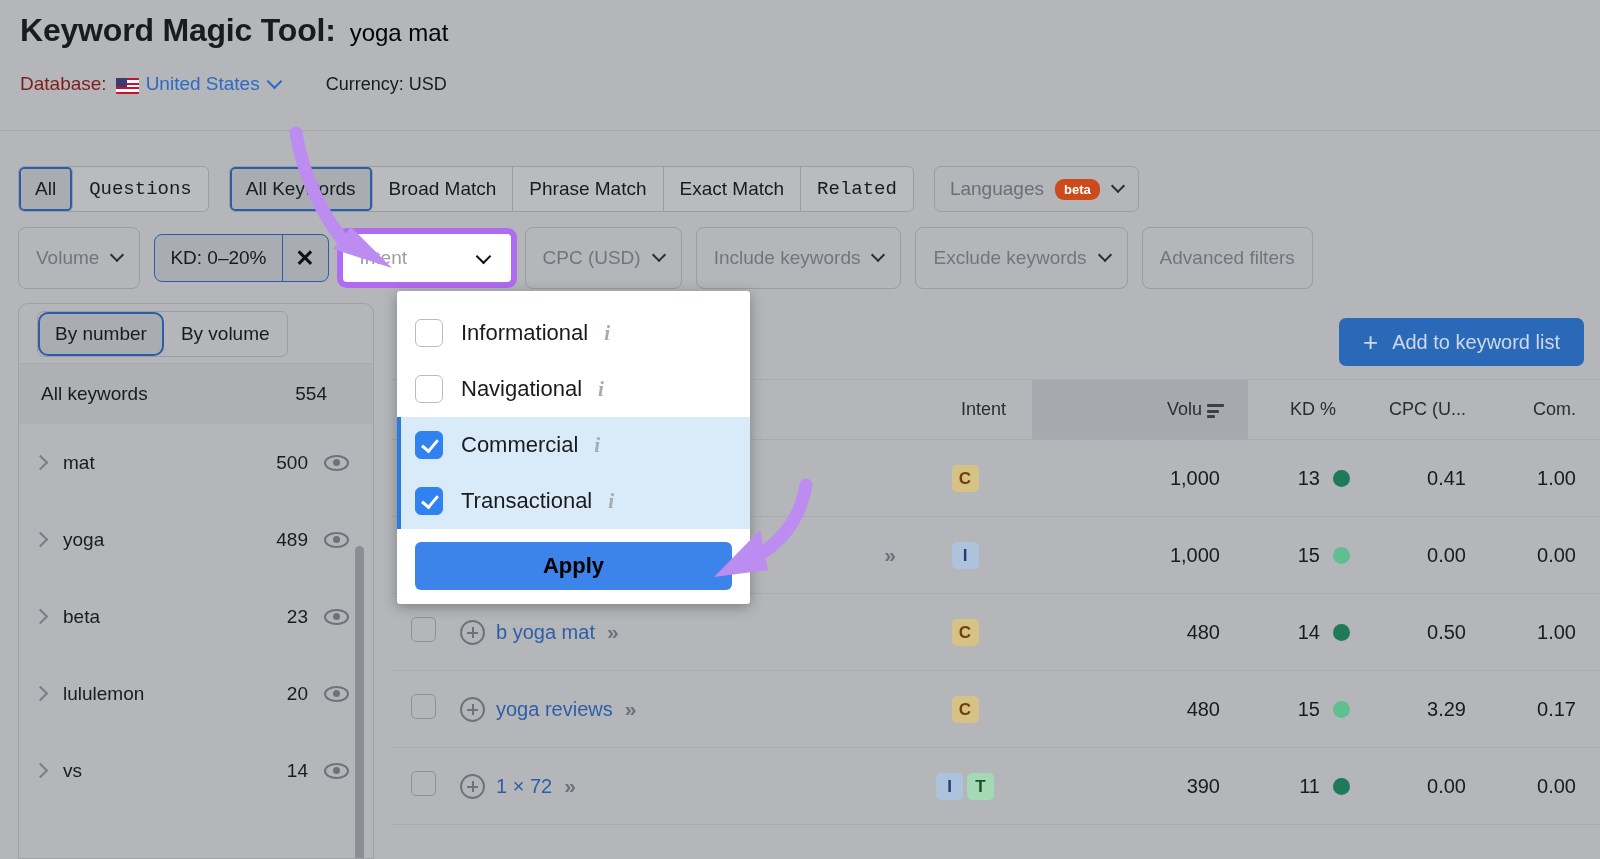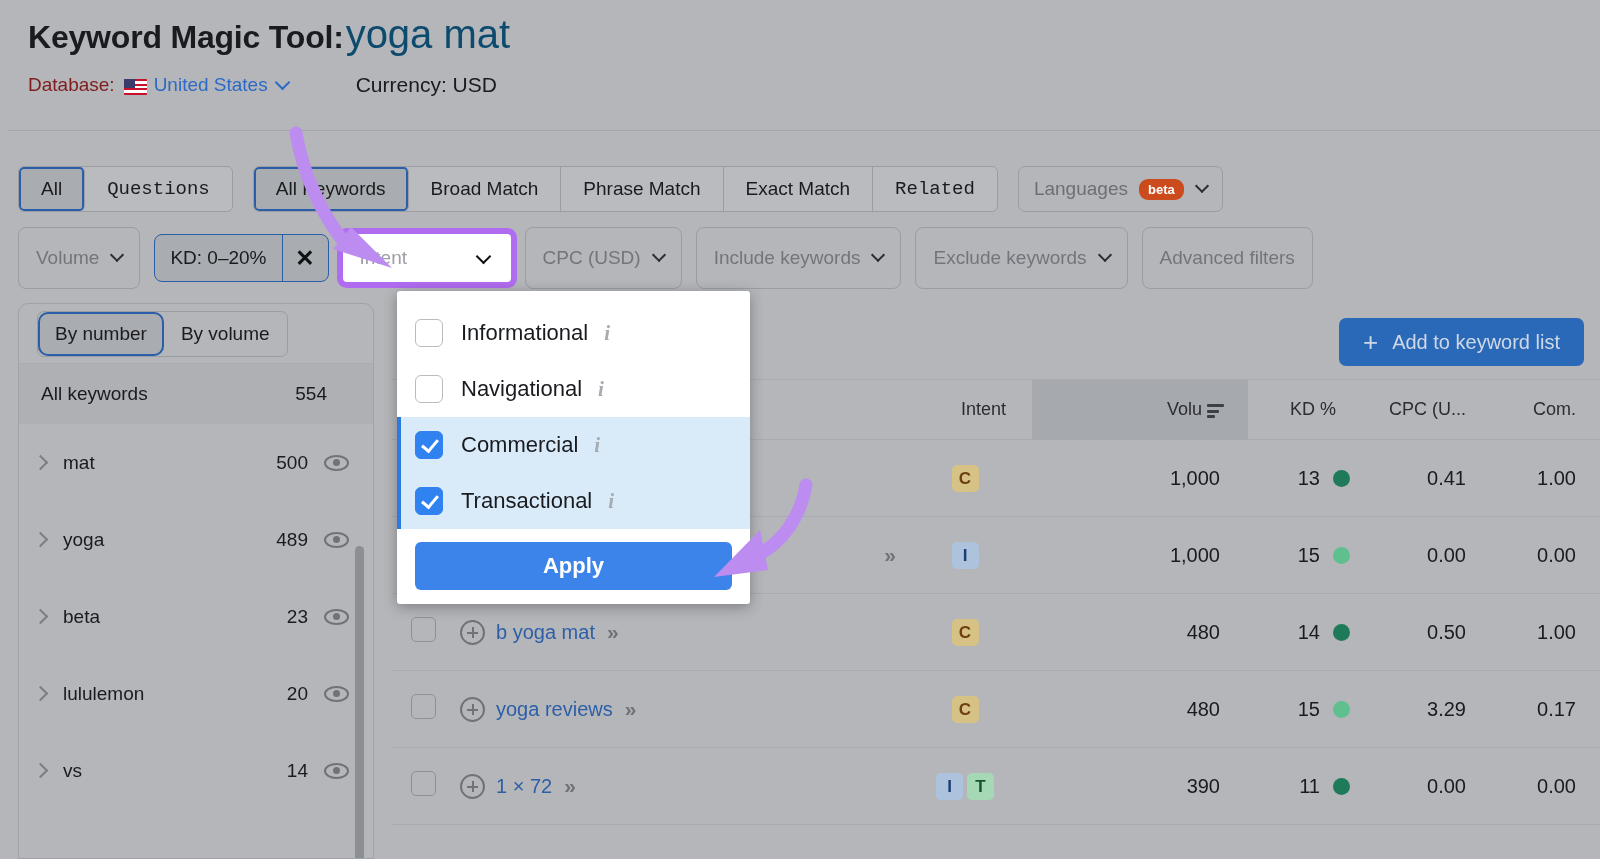--- a/index.html
+++ b/index.html
@@ -5,43 +5,43 @@
   * { box-sizing: border-box; margin: 0; padding: 0; }
   html, body {
     width: 1600px; height: 859px;
     font-family: "Liberation Sans", sans-serif;
     background: #b4b6b9;
     overflow: hidden;
   }
   #root { position: relative; width: 1600px; height: 859px; }
 
   
-  .header { position: absolute; left: 8px; top: 0; width: 1380px; height: 130px; }
+  .header { position: absolute; left: 0; top: 0; width: 1380px; height: 130px; }
   .title-row { position: absolute; left: 20px; top: 12px; display: flex; align-items: baseline; }
   .title-main { font-size: 32px; font-weight: bold; color: #191b1f; letter-spacing: -0.2px; }
-  .title-kw { font-size: 40px; color: #0c4a6e; margin-left: 2px; }
+  .title-kw { font-size: 24px; color: #000000; margin-left: 14px; }
   .meta-row { position: absolute; left: 20px; top: 73px; display: flex; align-items: center; }
   .meta-label { font-size: 19px; color: #7f1d1d; }
   .flag { display: inline-block; width: 23px; height: 16px; margin: 0 7px 0 9px;
           position: relative; top: 2px; border-radius: 1px; overflow: hidden;
           background: linear-gradient(to bottom,
             #c8102e 0 14.2%, #fff 14.2% 28.4%, #c8102e 28.4% 42.6%, #fff 42.6% 56.8%,
             #c8102e 56.8% 71%, #fff 71% 85.2%, #c8102e 85.2% 100%); }
   .flag::before { content: ""; position: absolute; left: 0; top: 0; width: 11px; height: 9px; background: #3c3b6e; }
   .meta-link { font-size: 19px; color: #2d6ac7; }
   .chev { display: inline-block; width: 11px; height: 11px; border-right: 2.6px solid currentColor;
           border-bottom: 2.6px solid currentColor; transform: rotate(45deg); }
   .meta-chev { color: #2d6ac7; margin-left: 9px; position: relative; top: -3px; }
-  .meta-currency { font-size: 21px; color: #191b1f; margin-left: 68px; }
+  .meta-currency { font-size: 18px; color: #191b1f; margin-left: 46px; }
   .hdr-sep { position: absolute; left: 0; top: 130px; width: 1600px; height: 1px; background: #a3a5a8; }
 
   
   .tabs-row { position: absolute; left: 0; top: 166px; height: 46px; display: flex; align-items: center; padding-left: 18px; }
   .seg { display: flex; border-radius: 6px; overflow: hidden; border: 1px solid #9a9da1; background: #b9bbbe; }
-  .seg .item { padding: 0 22px; height: 44px; line-height: 44px; font-size: 19px; color: #191b1f;
+  .seg .item { padding: 0 16px; height: 44px; line-height: 44px; font-size: 19px; color: #191b1f;
                border-right: 1px solid #9a9da1; white-space: nowrap; }
   .seg .item:last-child { border-right: none; font-family: Liberation Mono, monospace; }
   .seg .item.active { background: #a9acb1; box-shadow: inset 0 0 0 2px #2a5ea8; border-radius: 5px; }
   .seg-gap { width: 20px; }
   .pill { height: 46px; display: flex; align-items: center; padding: 0 15px; border-radius: 7px;
           border: 1px solid #9a9da1; font-size: 19px; color: #6b6f76; white-space: nowrap; }
   .badge-beta { background: #cb4b1c; color: #fff; font-size: 13px; font-weight: bold; border-radius: 9px;
                 padding: 3px 9px; margin-left: 11px; }
   .pill .chev { color: #2b2d31; margin-left: 13px; position: relative; top: -3px; width: 10px; height: 10px; }
 
@@ -134,21 +134,21 @@
   .dd-item.sel { background: #d9eaf9; }
   .dd-item.sel.first::before { content: ""; position: absolute; left: 0; top: 0; width: 4px; height: 100%; background: #2a7ae2; }
   .dd-item.sel.last::before  { content: ""; position: absolute; left: 0; top: 0; width: 4px; height: 100%; background: #2a7ae2; }
   .dd-box { width: 28px; height: 28px; border: 1.6px solid #b7bcc2; border-radius: 6px; background: #fff; flex: none; }
   .dd-box.on { background: #2f82f0; border-color: #2f82f0; position: relative; }
   .dd-box.on::after { content: ""; position: absolute; left: 9px; top: 4px; width: 7px; height: 13px;
                       border-right: 3px solid #fff; border-bottom: 3px solid #fff; transform: rotate(40deg); }
   .dd-lbl { font-size: 22px; color: #191b1f; margin-left: 18px; }
   .info-i { font-family: "Liberation Serif", serif; font-style: italic; font-size: 21px;
             color: #a6abb1; margin-left: 16px; font-weight: bold; }
-  .dd-apply { margin: 13px 18px 4px; height: 48px; background: #3c84ea; color: #ffffff; border-radius: 6px;
+  .dd-apply { margin: 13px 18px 4px; height: 48px; background: #3c84ea; color: #000000; border-radius: 6px;
               display: flex; align-items: center; justify-content: center; font-size: 22px; font-weight: bold; }
 
   
   .arrows { position: absolute; inset: 0; pointer-events: none; z-index: 60; }
 </style>
 </head>
 <body>
 
 <div id="root">
 

